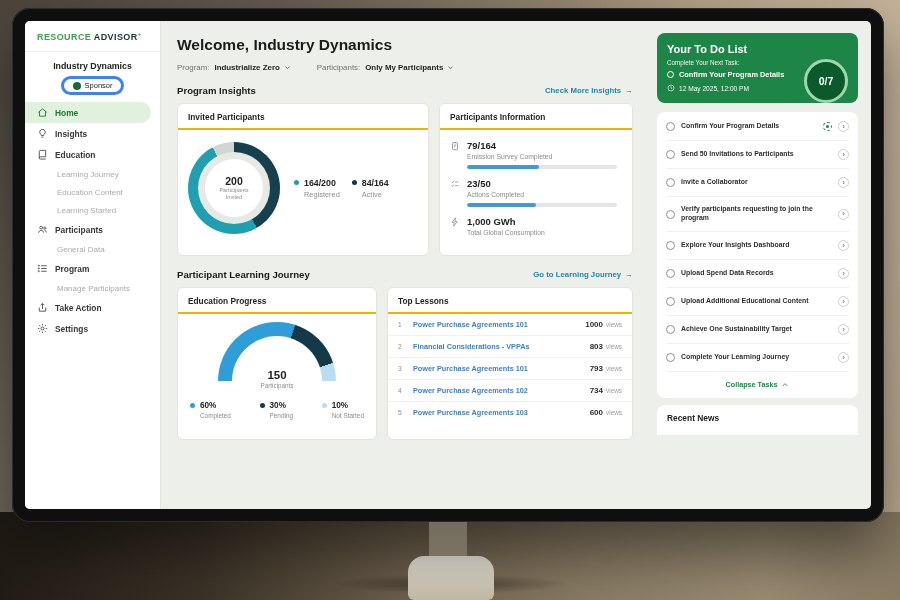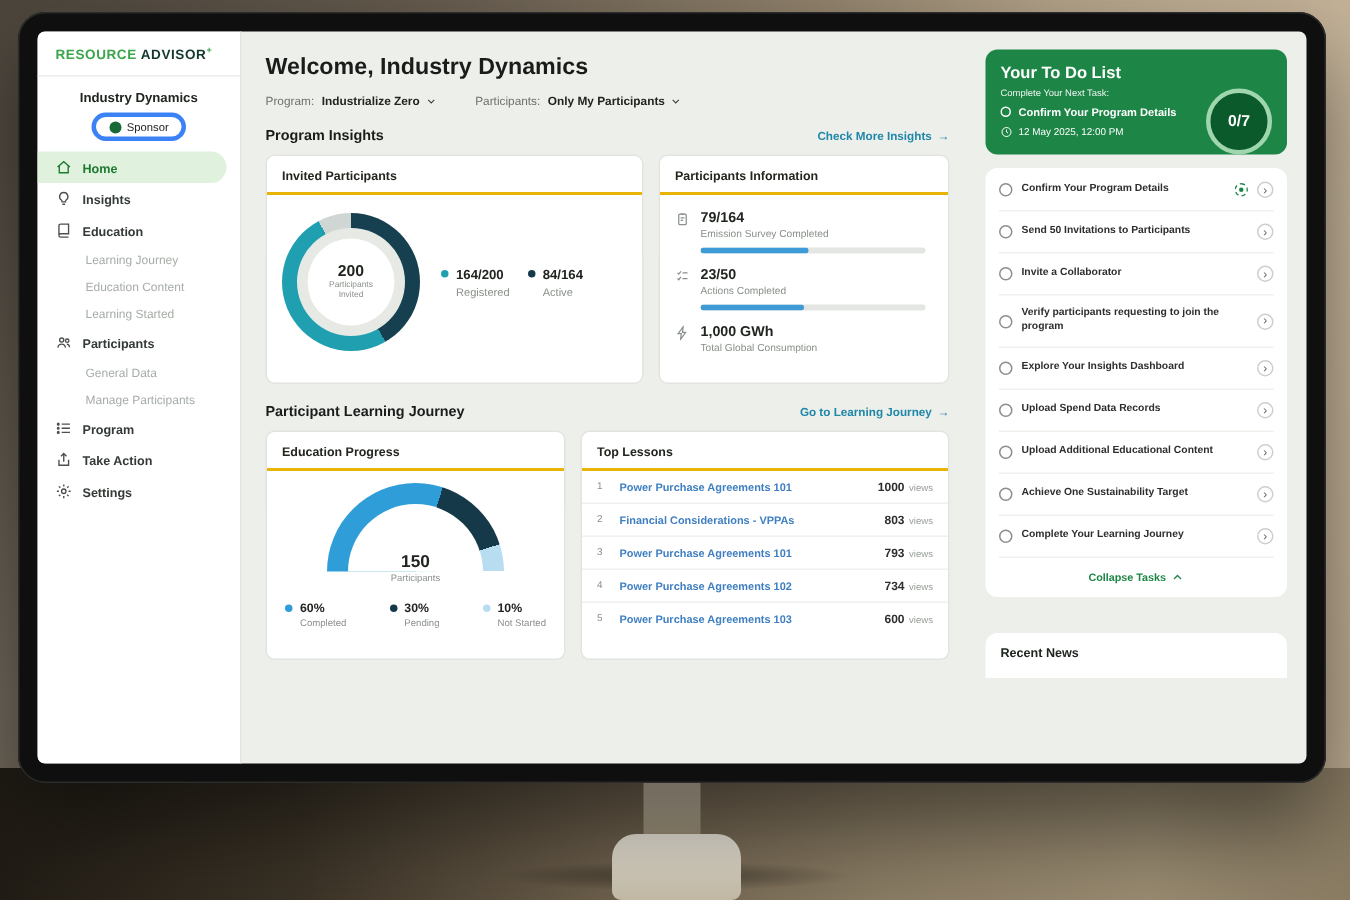--- a/index.html
+++ b/index.html
@@ -125,21 +125,21 @@
 .task-circle { width:9px; height:9px; border:1px solid #8a8f8a; border-radius:50%; flex-shrink:0; }
 .task-label { flex:1; font-size:6.9px; font-weight:600; color:#2c2f2c; line-height:1.3; }
 .task-go { width:11px; height:11px; border:1px solid #ccd0cc; border-radius:50%; flex-shrink:0;
   display:flex; align-items:center; justify-content:center; color:#5c615c; font-size:8px; line-height:1; cursor:pointer; }
 .task-progress-icon { width:9px; height:9px; border:1px dashed #1d8546; border-radius:50%; flex-shrink:0;
   display:flex; align-items:center; justify-content:center; }
 .task-progress-icon::after { content:""; width:3px; height:3px; border-radius:50%; background:#1d8546; }
 .tasks-footer { display:flex; justify-content:center; align-items:center; gap:4px; padding:8px 0;
   color:#1d8546; font-size:7.2px; font-weight:bold; cursor:pointer; }
 .chev-up { width:8px; height:8px; display:flex; color:#1d8546; }
-.news-card { background:#fff; border-radius:8px 8px 0 0; margin-top:24px; padding:8px 10px 12px;
+.news-card { background:#fff; border-radius:8px 8px 0 0; margin-top:7px; padding:8px 10px 12px;
   font-size:8.4px; font-weight:bold; color:#20251f; }
 svg { display:block; }
 </style>
 </head>
 <body>
 
 <div class="scene">
   <div class="bg-vignette"></div>
   <div class="desk"></div>
   <div class="stand-shadow"></div>
@@ -202,33 +202,33 @@
                   <path d="M3.5 19c.5-3 2.5-5 5.5-5s5 2 5.5 5"></path>
                   <circle cx="17" cy="9" r="2.5"></circle>
                   <path d="M16.5 14c2.3.3 3.7 2 4 4.5"></path>
                 </svg>
             </span>
             <span>Participants</span>
           </div>
           <div class="nav-item sub">
             <span>General Data</span>
           </div>
-          <div class="nav-item sub">
-            <span>Manage Participants</span>
-          </div>
           <div class="nav-item">
             <span class="nicon">
               <svg viewBox="0 0 24 24" fill="none" stroke="currentColor" stroke-width="2">
                   <path d="M9 6h12M9 12h12M9 18h12"></path>
                   <circle cx="4" cy="6" r="1.2"></circle>
                   <circle cx="4" cy="12" r="1.2"></circle>
                   <circle cx="4" cy="18" r="1.2"></circle>
                 </svg>
             </span>
             <span>Program</span>
+          </div>
+          <div class="nav-item sub">
+            <span>Manage Participants</span>
           </div>
           <div class="nav-item">
             <span class="nicon">
               <svg viewBox="0 0 24 24" fill="none" stroke="currentColor" stroke-width="2">
                   <path d="M12 15V4M8 7l4-4 4 4"></path>
                   <path d="M5 12v8h14v-8"></path>
                 </svg>
             </span>
             <span>Take Action</span>
           </div>

